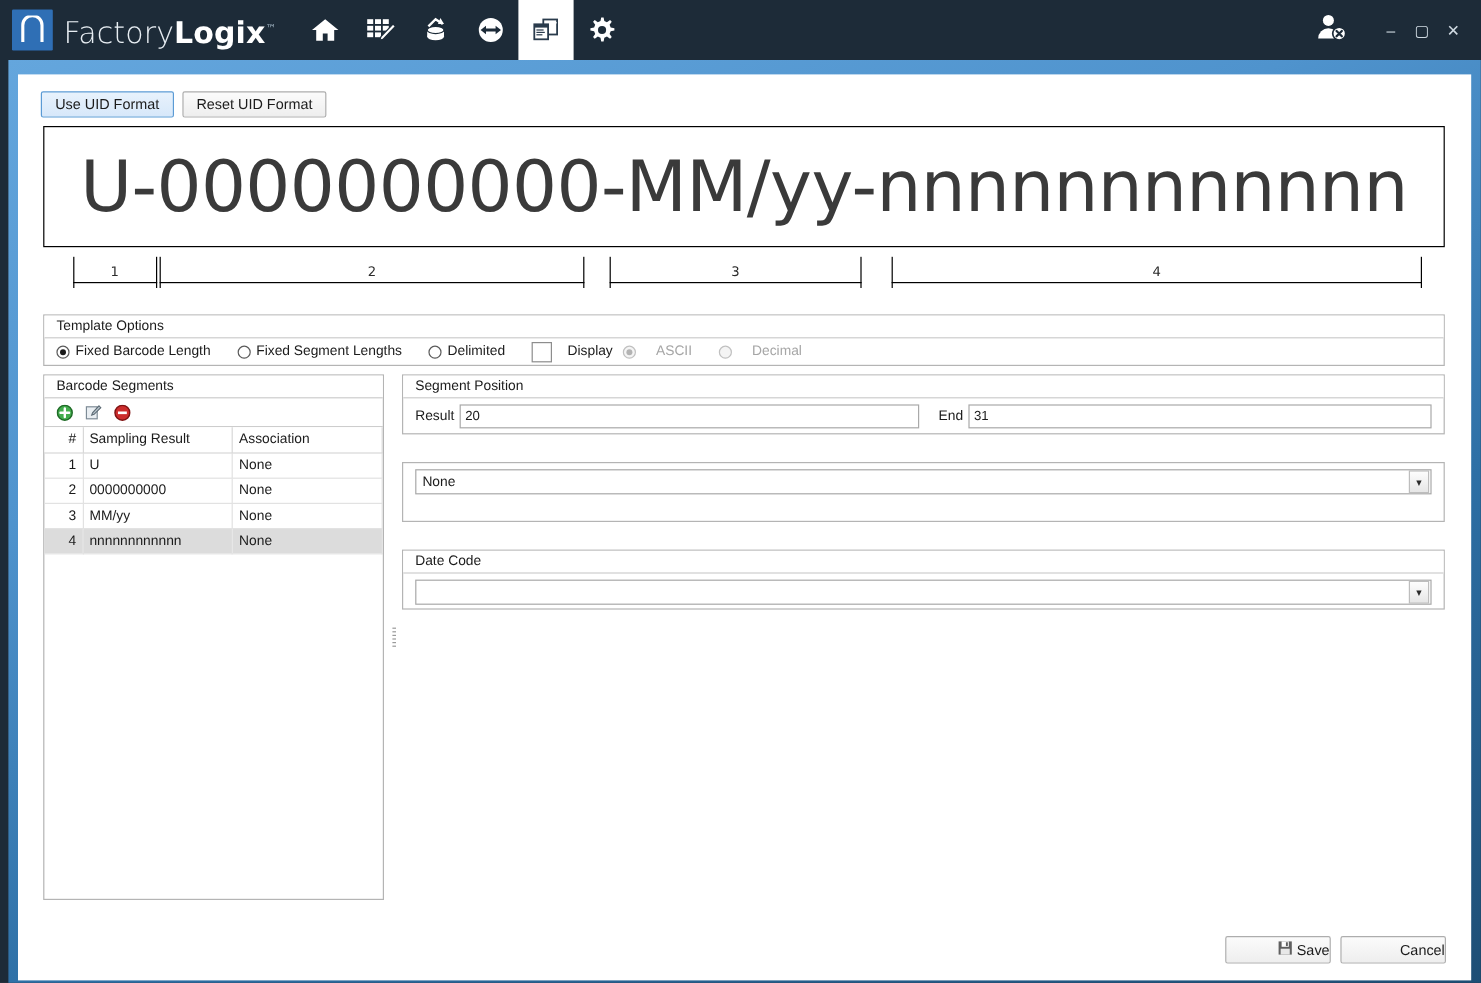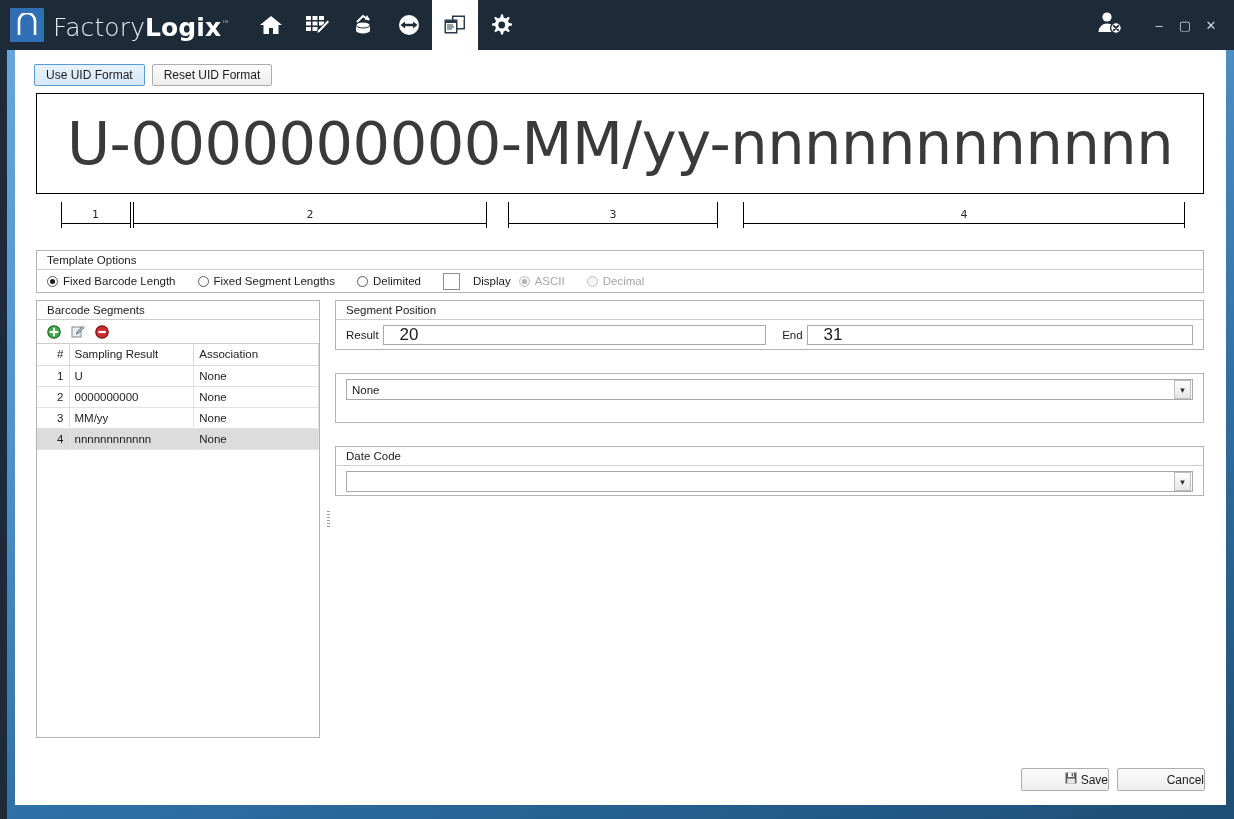--- a/index.html
+++ b/index.html
@@ -53,21 +53,21 @@
     font-size: 13px; cursor: pointer;
   }
 
   
   #frame {
     position: absolute; left: 7px; top: 50px;
     width: 1227px; height: 769px;
     background: linear-gradient(160deg,#64a6dd 0%,#4f93cd 32%,#2d6fa5 65%,#1d4e75 100%);
   }
   #frame-inner {
-    position: absolute; left: 8px; top: 0;
+    position: absolute; left: 8px; top: 12px;
     width: 1211px; height: 755px;
     background: #ffffff;
   }
 
   
   #topbtns { position: absolute; left: 19px; top: 14px; display: flex; gap: 7px; }
   .tbtn {
     height: 22px; padding: 0 11px;
     font-size: 12px; color: #1b1b1b;
     background: linear-gradient(#fbfbfb,#eeeeee);
@@ -127,21 +127,21 @@
 
   
   #tpl-options { left: 21px; top: 200px; width: 1168px; height: 43px; }
   #tpl-row {
     height: 22px; display: flex; align-items: center; padding-left: 10px; gap: 0;
   }
   .radio-item, .cb-item {
     display: flex; align-items: center; font-size: 11.5px; color: #1b1b1b;
     margin-right: 22px; cursor: pointer; white-space: nowrap;
   }
-  .radio-item.disabled { color: #a6a6a6; cursor: default; }
+  .radio-item.disabled { color: #a6a6a6; cursor: default; gap: 12px; }
   .radio {
     width: 11px; height: 11px; border-radius: 50%;
     border: 1px solid #5a5a5a; background: #fff;
     margin-right: 5px; position: relative; flex: none;
   }
   .radio.disabled { border-color: #c0c0c0; background: #f4f4f4; }
   .radio.on::after {
     content: ""; position: absolute; left: 2px; top: 2px;
     width: 5px; height: 5px; border-radius: 50%; background: #1b1b1b;
   }
@@ -175,21 +175,21 @@
   #seg-table tr.sel td { background: #dcdcdc; }
 
   
   #segpos { left: 320px; top: 250px; width: 869px; height: 50px; }
   #segpos-row {
     display: flex; align-items: center; height: 29px; padding: 0 10px;
   }
   .field-lbl { font-size: 11.5px; color: #1b1b1b; margin-right: 4px; }
   .txtinput {
     height: 20px; border: 1px solid #a9a9a9; background: #fff;
-    font-size: 17px; color: #1b1b1b; padding: 0 16px;
+    font-size: 11px; color: #1b1b1b; padding: 0 4px;
     display: flex; align-items: center;
   }
   #start-input { width: 395px; margin-right: 16px; }
   #end-input { width: 398px; }
 
   #assoc { left: 320px; top: 323px; width: 869px; height: 50px; }
   #datecode { left: 320px; top: 396px; width: 869px; height: 50px; }
   .combo-wrap { padding: 5px 10px 0 10px; }
   .combo {
     height: 21px; border: 1px solid #a9a9a9; background: #fff;

